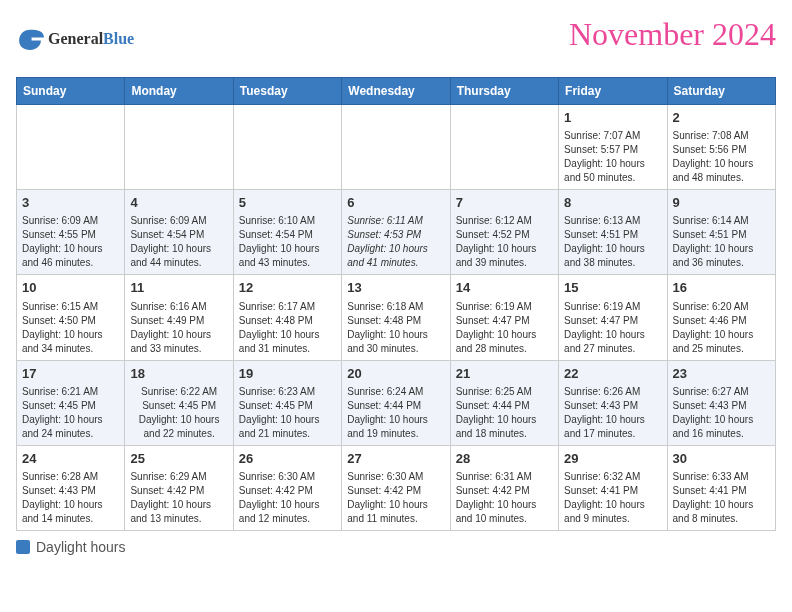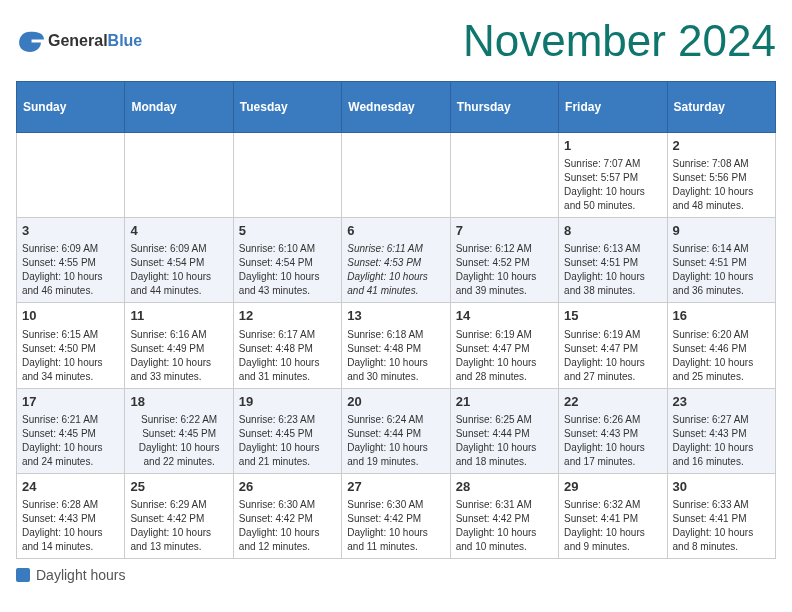--- a/index.html
+++ b/index.html
@@ -6,54 +6,55 @@
     body {
       font-family: Arial, sans-serif;
       background: #fff;
       width: 792px;
       min-height: 612px;
       padding: 16px;
     }
     .header {
       display: flex;
       justify-content: space-between;
-      align-items: center;
-      margin-bottom: 15px;
+      align-items: flex-end;
+      margin-bottom: 24px;
+      font-family: Liberation Serif, serif;
     }
     .logo {
       display: flex;
       align-items: center;
       gap: 4px;
     }
     .logo-icon {
       width: 28px;
       height: 28px;
     }
     .title-block {
       text-align: right;
     }
     .month-title {
-      font-size: 44px;
+      font-size: 32px;
       font-weight: normal;
-      color: #0f766e;
+      color: #ec4899;
     }
     .location {
       font-size: 14px;
       color: #555;
     }
     table {
       width: 100%;
       border-collapse: collapse;
       font-size: 11px;
     }
     thead th {
       background-color: #3a7abf;
       color: #fff;
       text-align: left;
-      padding: 18px 6px;
+      padding: 6px 6px;
       font-size: 12px;
       font-weight: bold;
       border: 1px solid #2d62a0;
     }
     td {
       border: 1px solid #ccc;
       vertical-align: top;
       padding: 4px 5px;
       width: calc(100% / 7);
       height: 80px;

